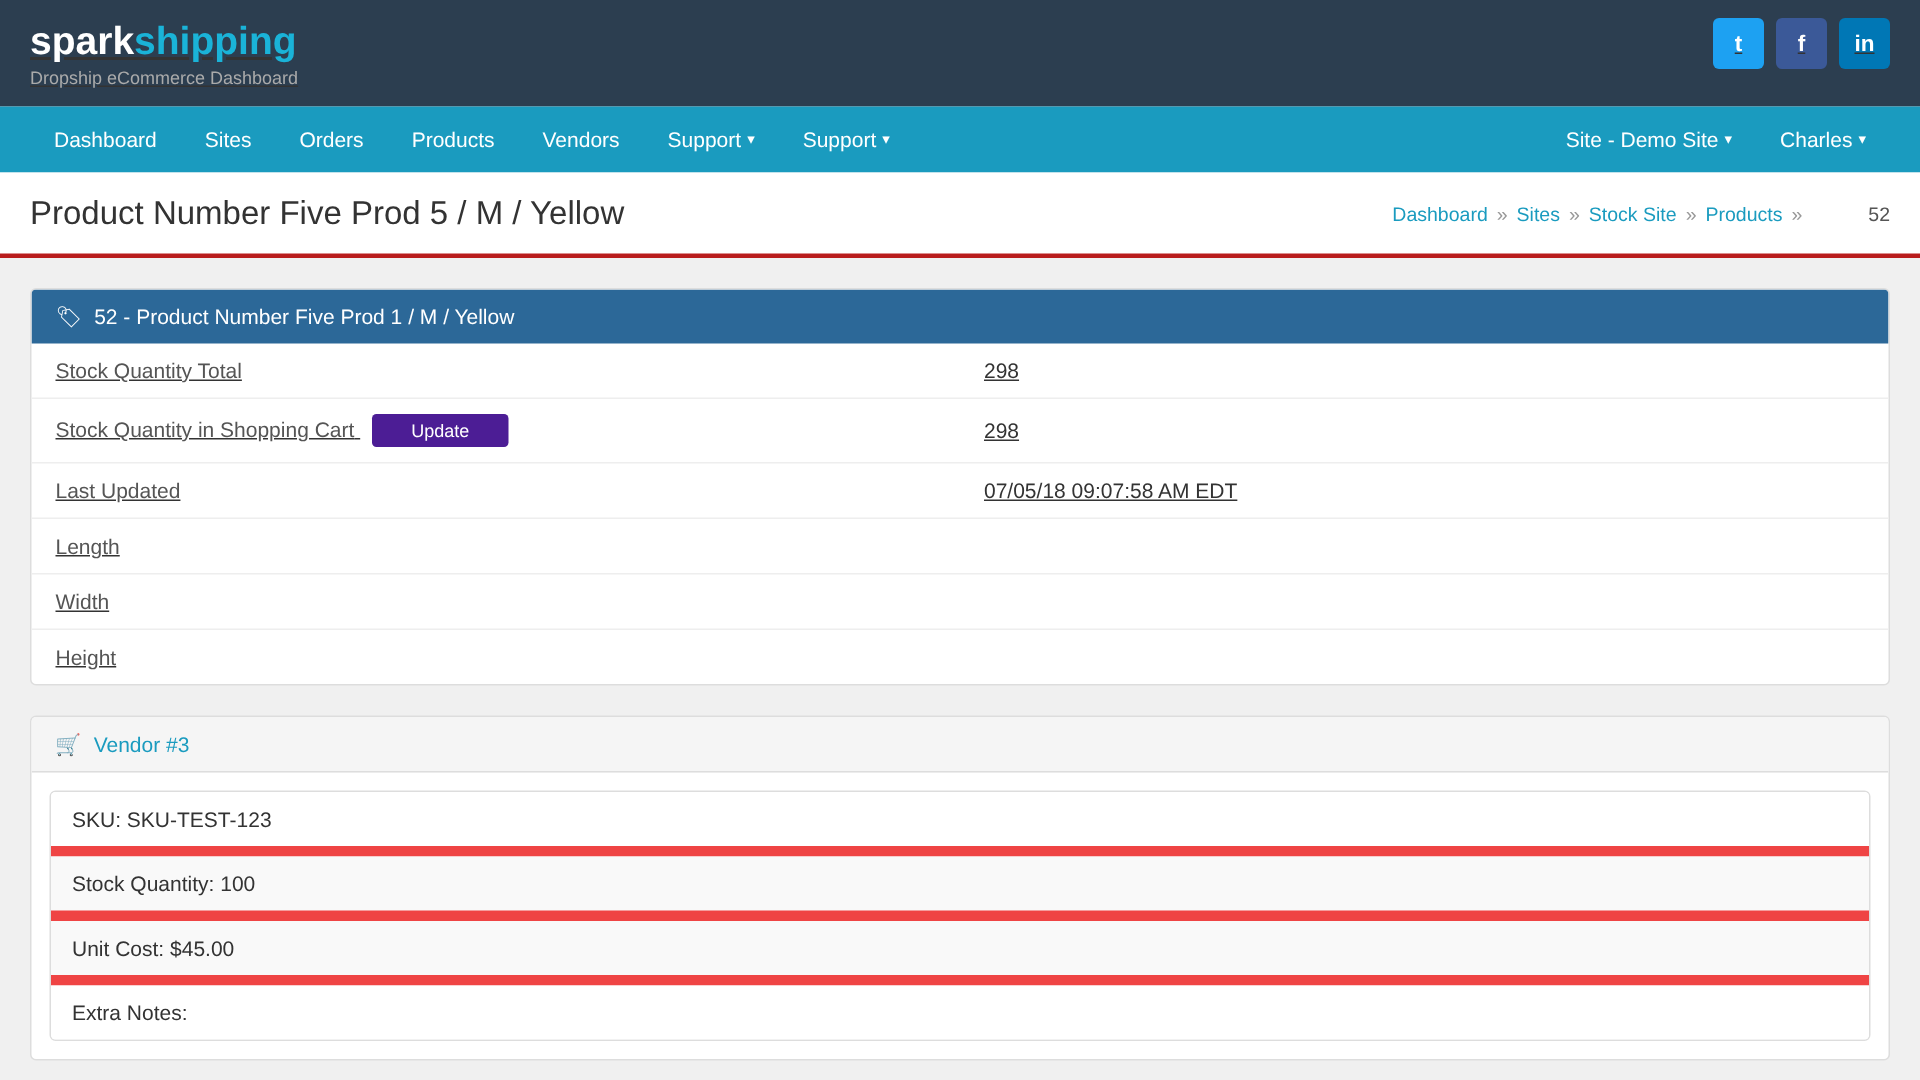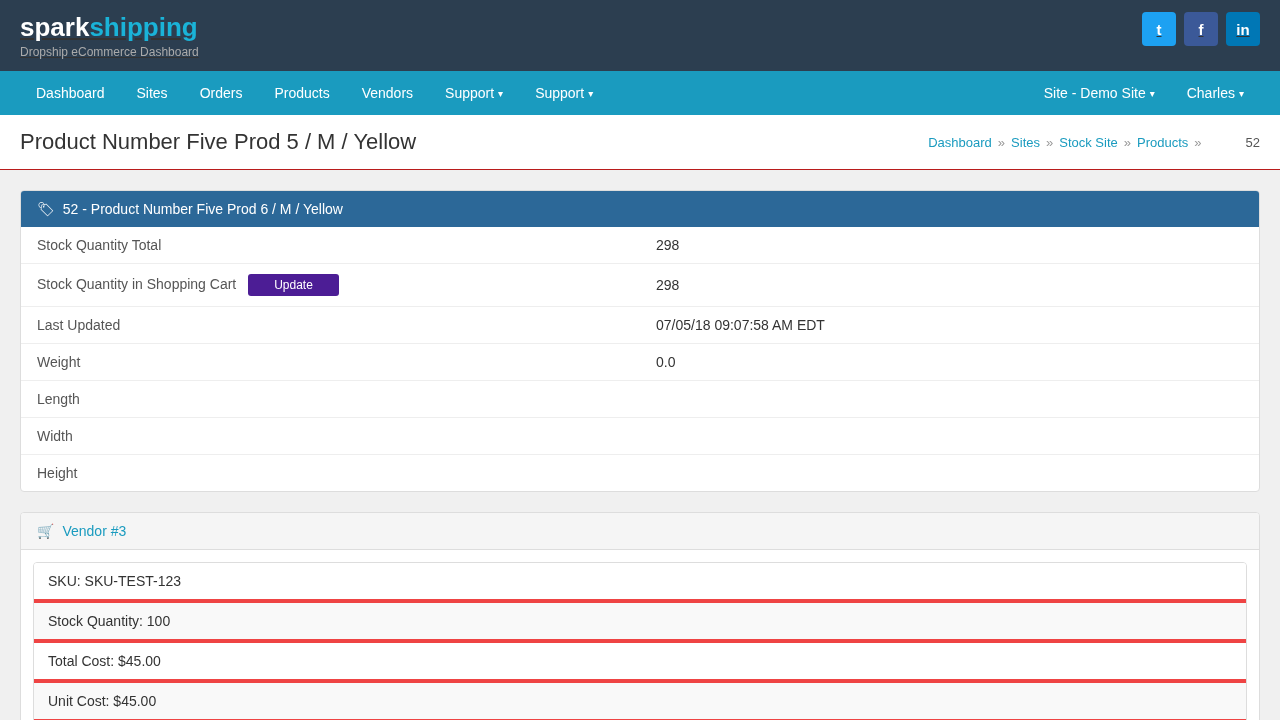--- a/index.html
+++ b/index.html
@@ -43,21 +43,21 @@
       font-size: 14px; cursor: pointer; display: flex; align-items: center; gap: 4px;
       height: 44px;
     }
     .nav-right { display: flex; align-items: center; gap: 0; }
     .nav-dropdown-arrow { font-size: 10px; }
 
     
     .page-title-bar {
       background: #fff;
       padding: 14px 20px;
-      border-bottom: 1px solid #b91c1c;
+      border-bottom: 3px solid #b91c1c;
       display: flex;
       align-items: center;
       justify-content: space-between;
     }
     .page-title { font-size: 22px; color: #333; font-weight: normal; }
     .breadcrumb { display: flex; align-items: center; gap: 6px; font-size: 13px; }
     .breadcrumb a { color: #1a9bbf; text-decoration: none; }
     .breadcrumb-sep { color: #999; }
     .breadcrumb-current { color: #555; margin-left: 38px; }
 
@@ -88,21 +88,21 @@
       font-size: 14px;
       display: flex;
       align-items: center;
       gap: 8px;
       border-bottom: 1px solid #ddd;
     }
     .card-header-vendor a { color: #1a9bbf; text-decoration: none; }
 
     
     .info-table { width: 100%; border-collapse: collapse; }
-    .info-table tr { border-bottom: 1px solid #eee; }
+    .info-table tr { border-bottom: 1px solid #eee; text-decoration: underline; }
     .info-table tr:last-child { border-bottom: none; }
     .info-table td { padding: 10px 16px; }
     .info-table td:first-child { color: #555; font-weight: normal; width: 50%; }
     .info-table td:last-child { color: #333; margin-top: 39px; }
 
     
     .btn-update {
       background: #4c1d95;
       color: #fff;
       border: none;
@@ -115,21 +115,21 @@
 
     
     .vendor-card {
       margin: 12px;
       border: 1px solid #ddd;
       border-radius: 4px;
       overflow: hidden;
     }
     .vendor-row {
       padding: 10px 14px;
-      border-bottom: 4px solid #ef4444;
+      border-bottom: 7px solid #ef4444;
       background: #fff;
       font-size: 14px;
     }
     .vendor-row:last-child { border-bottom: none; }
     .vendor-row-alt { background: #f9f9f9; }
 
     
     .tag-icon { font-size: 14px; }
     
     .cart-icon { font-size: 14px; }
@@ -192,44 +192,40 @@
     <span class="breadcrumb-sep">»</span>
     <span class="breadcrumb-current">52</span>
   </div>
 </div>
 
 <div class="main-content">
 
   <div class="card">
     <div class="card-header">
       <span class="tag-icon">🏷</span>
-      <span>52 - Product Number Five Prod 6 / M / Yellow</span>
+      <span>52 - Product Number Five Prod 1 / M / Yellow</span>
     </div>
     <table class="info-table">
       <tbody>
         <tr>
           <td>Stock Quantity Total</td>
           <td>298</td>
         </tr>
         <tr>
           <td>
             <span>Stock Quantity in Shopping Cart</span>
             <button class="btn-update">Update</button>
           </td>
           <td>298</td>
         </tr>
         <tr>
           <td>Last Updated</td>
           <td>07/05/18 09:07:58 AM EDT</td>
         </tr>
         <tr>
-          <td>Weight</td>
-          <td>0.0</td>
-        </tr>
-        <tr>
           <td>Length</td>
           <td></td>
         </tr>
         <tr>
           <td>Width</td>
           <td></td>
         </tr>
         <tr>
           <td>Height</td>
           <td></td>
@@ -239,19 +235,18 @@
   </div>
 
   <div class="card">
     <div class="card-header-vendor">
       <span class="cart-icon">🛒</span>
       <a href="#">Vendor #3</a>
     </div>
     <div class="vendor-card">
       <div class="vendor-row">SKU: SKU-TEST-123</div>
       <div class="vendor-row vendor-row-alt">Stock Quantity: 100</div>
-      <div class="vendor-row">Total Cost: $45.00</div>
       <div class="vendor-row vendor-row-alt">Unit Cost: $45.00</div>
       <div class="vendor-row">Extra Notes:</div>
     </div>
   </div>
 
 </div>
 
 </body></html>

